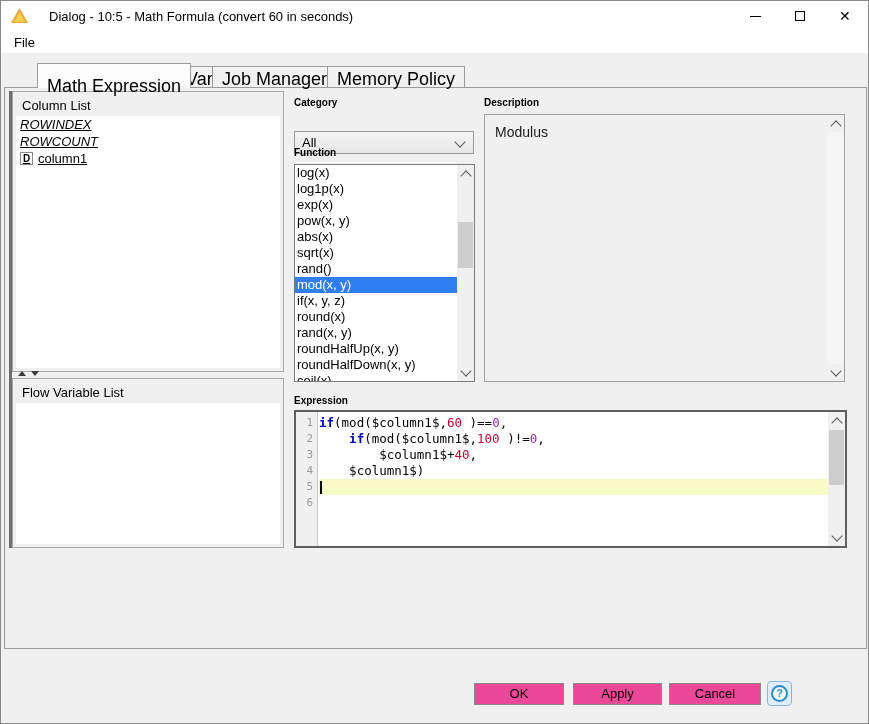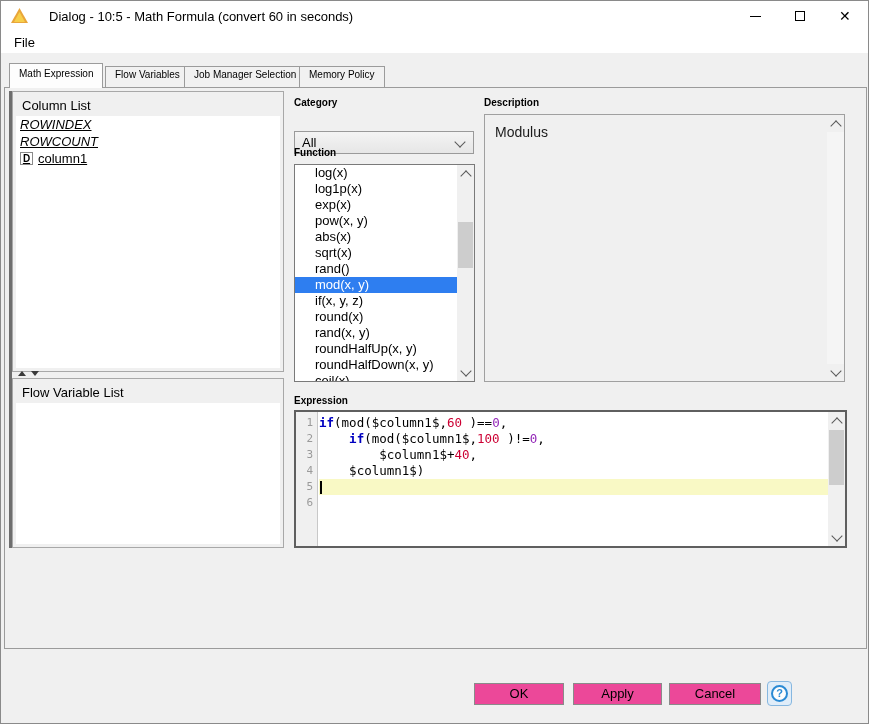--- a/index.html
+++ b/index.html
@@ -19,21 +19,21 @@
   #btn-min span { position:absolute; left:17px; top:15px; width:11px; height:0; border-top:1px solid #000; }
   #btn-max span { position:absolute; left:17px; top:10px; width:10px; height:10px; border:1px solid #000; }
   #btn-close span { position:absolute; left:16px; top:8px; font-size:14px; line-height:14px; color:#000; font-family:"DejaVu Sans",sans-serif; }
 
   
   #menubar { position:absolute; left:0; top:30px; width:100%; height:22px; background:#ffffff; }
   #menu-file { position:absolute; left:9px; top:3px; padding:1px 4px; }
 
   
   .tab { position:absolute; top:62px; height:25px; border:1px solid #9b9b9b; border-bottom:none;
-         background:#f0f0f0; padding:4px 9px 0 9px; font-size:10px; white-space:nowrap; z-index:3; }
+         background:#f0f0f0; padding:12px 9px 0 9px; font-size:18px; white-space:nowrap; z-index:3;margin-left:28px; }
   .tab.inactive { top:65px; height:21px; padding-top:2px; background:#f1f1f1; }
   .tab.active { background:#fdfdfd; z-index:5; }
   #tab-0 { left:8px; } #tab-1 { left:104px; } #tab-2 { left:183px; } #tab-3 { left:298px; }
 
   
   #tabpanel { position:absolute; left:3px; top:86px; width:863px; height:562px;
               border:1px solid #9b9b9b; background:#f0f0f0; z-index:2; }
 
   
   #split-stripe { position:absolute; left:8px; top:90px; width:3px; height:457px; background:#6e6e6e; z-index:4; }
@@ -62,21 +62,21 @@
   
   #category-combo { position:absolute; left:293px; top:130px; width:180px; height:23px; z-index:3;
                     border:1px solid #9a9a9a; background:linear-gradient(#f4f4f4,#e6e6e6); }
   #category-combo .val { position:absolute; left:7px; top:3px; }
   .chev { position:absolute; width:8px; height:8px; border-left:1.5px solid #5a5a5a; border-bottom:1.5px solid #5a5a5a; transform:rotate(-45deg); }
   #category-combo .chev { right:9px; top:6px; }
 
   
   #function-list { position:absolute; left:293px; top:163px; width:181px; height:218px; z-index:3;
                    border:1px solid #7a7a7a; background:#ffffff; overflow:hidden; }
-  .fn-item { height:16px; line-height:16px; padding-left:20px; white-space:nowrap; font-size:13px; }
+  .fn-item { height:16px; line-height:16px; padding-left:2px; white-space:nowrap; font-size:13px; }
   .fn-item.selected { background:#2e7ef0; color:#ffffff; }
   .vscroll { position:absolute; top:0; right:0; width:17px; bottom:0; background:#f0f0f0; }
   .sc-btn { position:absolute; left:0; width:17px; height:17px; background:#f0f0f0; }
   .sc-up { top:0; } .sc-down { bottom:0; }
   .sc-up .chev { left:5px; top:7px; transform:rotate(135deg); }
   .sc-down .chev { left:5px; top:3px; transform:rotate(-45deg); }
   .sc-thumb { position:absolute; left:1px; width:15px; background:#cdcdcd; }
   #fn-thumb { top:57px; height:46px; }
 
   

